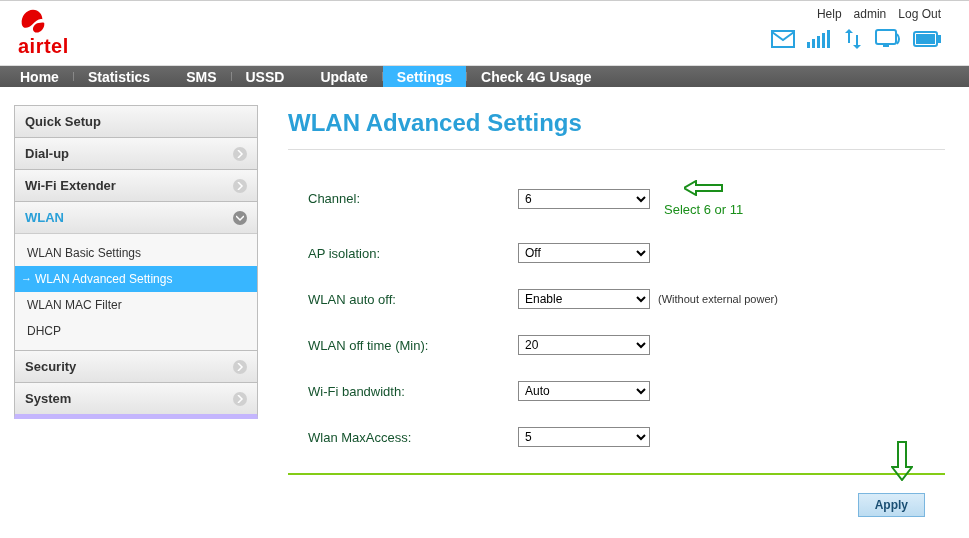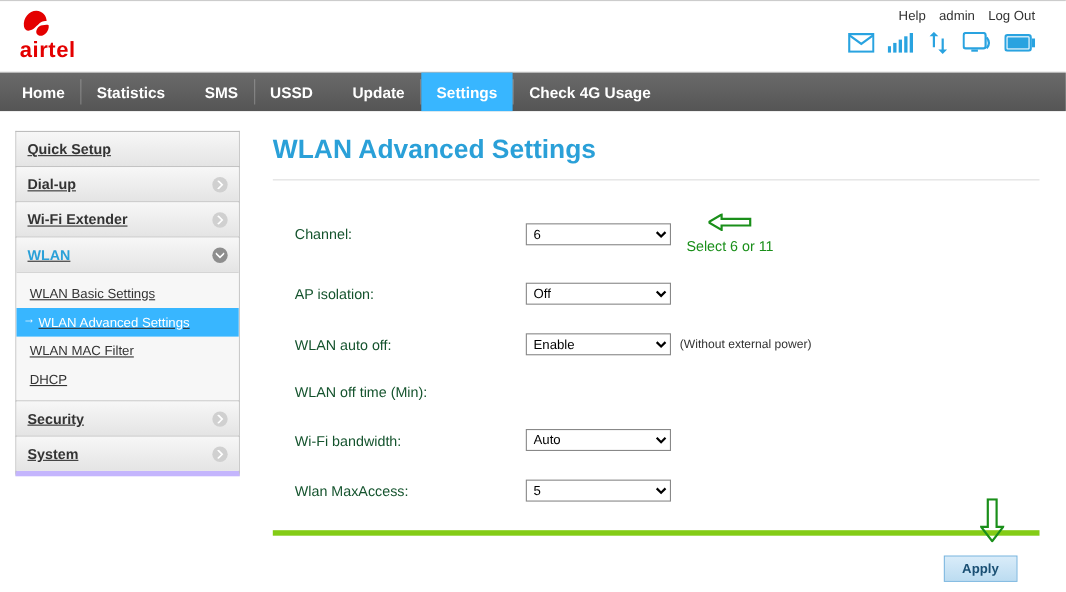--- a/index.html
+++ b/index.html
@@ -7,29 +7,29 @@
   .topbar { height: 66px; padding: 4px 28px 0 18px; display:flex; justify-content: space-between; align-items:flex-start; border-top:1px solid #ccc; border-bottom:1px solid #ddd; }
   .logo { display:flex; flex-direction:column; align-items:flex-start; padding-top:2px; }
   .logo-swirl svg { width:30px; height:30px; display:block; }
   .logo-text { color:#e40000; font-weight:bold; font-size:20px; margin-top:-2px; letter-spacing:0.5px; }
   .topright { display:flex; flex-direction:column; align-items:flex-end; }
   .toplinks { display:flex; gap:12px; font-size:12px; color:#333; padding:2px 0 8px; }
   .toplinks span { cursor:pointer; }
   .status-icons { display:flex; gap:12px; align-items:center; }
   .status-icons svg { display:block; }
 
-  .navbar { background: linear-gradient(#6a6a6a,#555555); height:35px; display:flex; align-items:stretch; padding:0 6px; }
+  .navbar { background: linear-gradient(#6a6a6a,#555555); height:21px; display:flex; align-items:stretch; padding:0 6px; }
   .nav-item { color:#fff; font-weight:bold; font-size:14px; padding:0 14px; display:flex; align-items:center; cursor:pointer; }
   .nav-sep { width:1px; background:rgba(255,255,255,0.25); margin:6px 0; }
   .nav-item.active { background:#38b6ff; }
   .nav-spacer-sm { width:8px; }
 
   .content { display:flex; padding:18px 14px; gap:30px; }
 
-  .sidebar { width:204px;text-decoration:underline; }
+  .sidebar { width:244px; }
   .sb-sec { border:1px solid #bdbdbd; border-bottom:none; }
   .sb-head { background:linear-gradient(#f7f7f7,#e4e4e4); padding:8px 10px; font-weight:bold; font-size:13px; display:flex; justify-content:space-between; align-items:center; cursor:pointer; }
   .sb-head.open { color:#2aa0d8; }
   .sb-chevron { width:14px; height:14px; border-radius:50%; background:#d0d0d0; display:flex; align-items:center; justify-content:center; }
   .sb-chevron svg { width:8px; height:8px; }
   .sb-chevron.dark { background:#8e8e8e; }
   .sb-sub { padding:6px 0; background:#f7f7f7; border-top:1px solid #ccc; }
   .sb-subitem { padding:6px 12px; font-size:12px; color:#333; cursor:pointer; }
   .sb-subitem.active { background:#38b6ff; color:#fff; position:relative; padding-left:20px; }
   .sb-subitem.active::before { content:"→"; position:absolute; left:6px; top:5px; font-size:11px; }
@@ -40,21 +40,21 @@
 
   .form-row { display:flex; align-items:center; margin-bottom:26px; padding-left:20px; }
   .form-label { width:210px; color:#14532d; font-size:13px; }
   .form-select { width:132px; height:20px; font-size:12px; border:1px solid #888; background:#fff; padding:0 2px; }
   .trail { margin-left:8px; font-size:11px; color:#333; }
 
   .annot-arrow-left { margin-left:14px; display:flex; align-items:center; gap:6px;flex-direction:column; }
   .annot-arrow-left svg { display:block; }
   .annot-text { color:#1a8f1a; font-size:13px; }
 
-  .apply-row { border-top:5px solid #84cc16; margin-top:20px; padding:18px 20px 0 0; display:flex; justify-content:flex-end; position:relative; }
+  .apply-row { border-top:2px solid #84cc16; margin-top:20px; padding:18px 20px 0 0; display:flex; justify-content:flex-end; position:relative; }
   .apply-btn { background:linear-gradient(#d9ecf9,#bcdcf1); border:1px solid #7ab6df; color:#1a4f73; font-weight:bold; font-size:12px; padding:4px 16px; cursor:pointer; }
   .annot-arrow-down { position:absolute; right:32px; top:-34px; }
 </style>
 </head>
 <body>
 
 <div class="topbar">
   <div class="logo">
     <span class="logo-swirl">
       <svg viewBox="0 0 32 32">
@@ -211,20 +211,21 @@
     </div>
 
     <div class="form-row">
       <div class="form-label">WLAN auto off:</div>
       <select class="form-select"><option>Enable</option></select>
       <span class="trail">(Without external power)</span>
     </div>
 
     <div class="form-row">
       <div class="form-label">WLAN off time (Min):</div>
+      <select class="form-select"><option>20</option></select>
     </div>
 
     <div class="form-row">
       <div class="form-label">Wi-Fi bandwidth:</div>
       <select class="form-select"><option>Auto</option></select>
     </div>
 
     <div class="form-row">
       <div class="form-label">Wlan MaxAccess:</div>
       <select class="form-select"><option>5</option></select>

